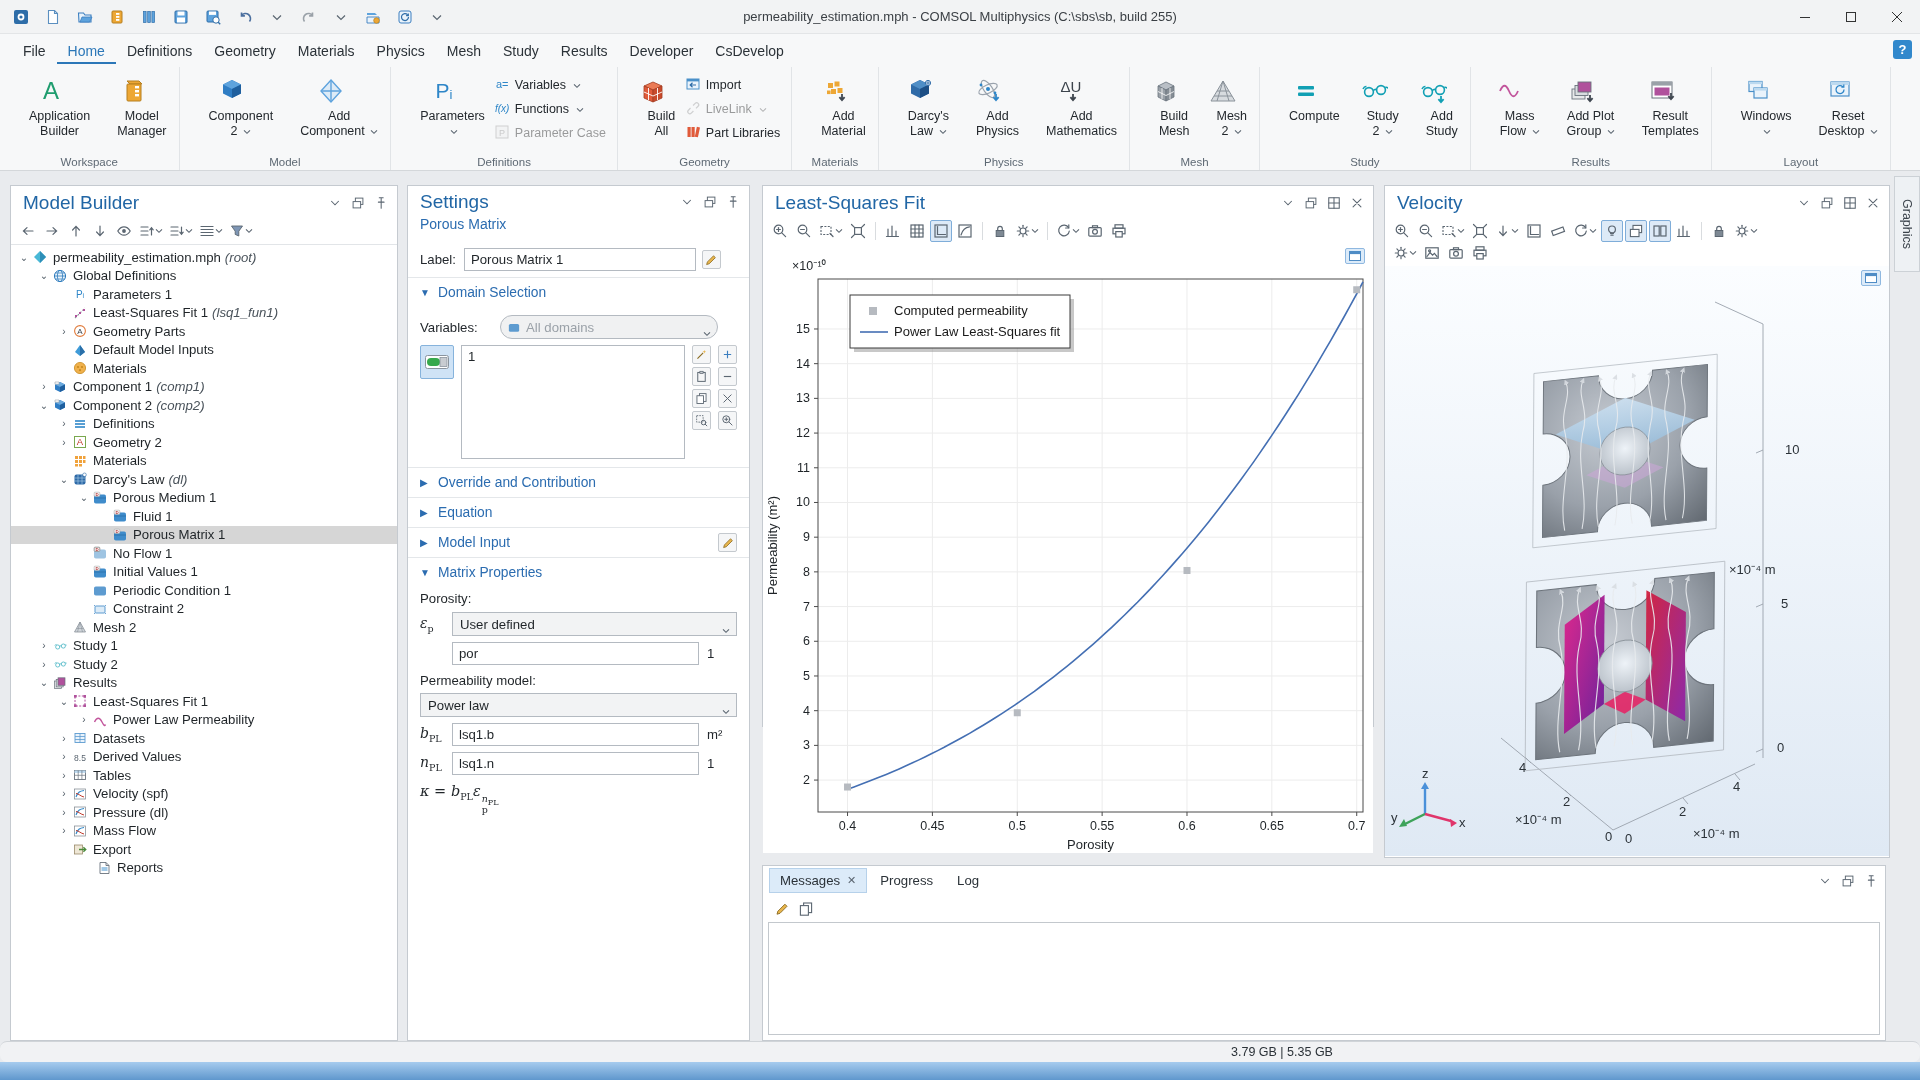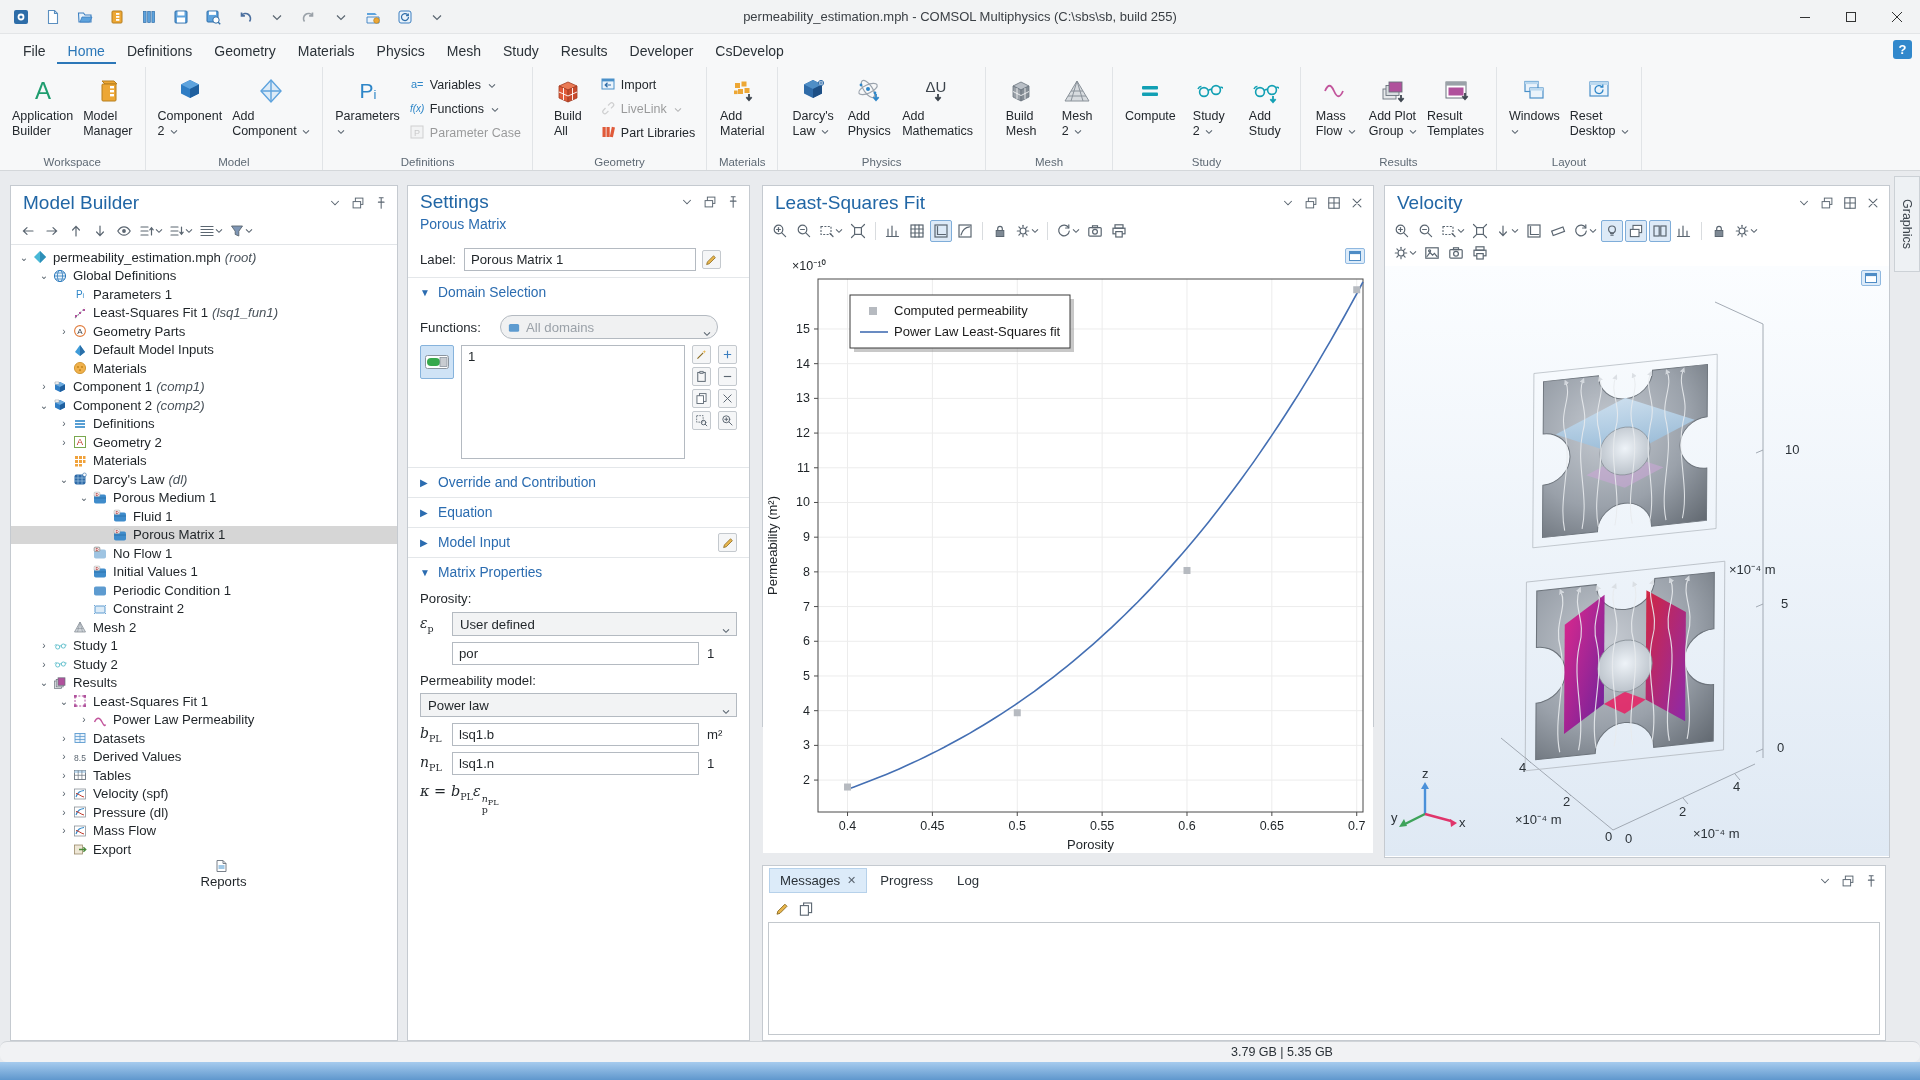--- a/index.html
+++ b/index.html
@@ -20,21 +20,21 @@
   .menu-item { padding:6px 11px 5px; font-size:14px; color:#2b3238; cursor:default; }
   .menu-item.active { color:#2b77b8; border-bottom:2px solid #2b77b8; padding-bottom:3px; }
   .help-btn { position:absolute; right:8px; top:6px; width:19px; height:19px; background:#3188cc; color:#fff; border-radius:3px; font-size:13px; font-weight:bold; display:flex; align-items:center; justify-content:center; }
 
   
   .ribbon { height:104px; background:#f7f8f9; border-bottom:1px solid #d4d7da; display:flex; }
   .rgroup { position:relative; display:flex; align-items:flex-start; padding:6px 7px 16px; border-right:1px solid #e1e4e7; }
   .rgroup-label { position:absolute; bottom:2px; left:0; right:0; text-align:center; font-size:11.5px; color:#5e6974; }
   .ritem { width:auto; min-width:56px; padding:0 5px; display:flex; flex-direction:column; align-items:center; cursor:default; }
   .ritem .ric { height:36px; display:flex; align-items:center; justify-content:center; }
-  .ritem .rlab { font-size:12.5px; line-height:1.2; color:#23282d; white-space:nowrap; }
+  .ritem .rlab { font-size:12.5px; text-align:center; line-height:1.2; color:#23282d; white-space:nowrap;margin-left:17px; }
   .rsmallcol { display:flex; flex-direction:column; justify-content:flex-start; gap:4px; padding:2px 4px; }
   .rsmall { display:flex; align-items:center; gap:5px; font-size:12.5px; color:#23282d; white-space:nowrap; height:20px; }
   .rsmall.disabled { opacity:.45; filter:grayscale(.9); }
   .chev { display:inline-block; margin-left:2px; }
 
   
   .panel { position:absolute; background:#fff; border:1px solid #c5cad0; }
   .phead { height:32px; display:flex; align-items:center; padding:2px 8px 0 12px; }
   .ptitle { font-size:19px; color:#2166a5; }
   .pchrome { margin-left:auto; display:flex; gap:7px; align-items:center; }
@@ -1056,21 +1056,21 @@
         <div class="trow" style="padding-left: 46px;">
           <span class="tarrow"></span>
           <span class="ticon">
             <svg width="14" height="14" viewBox="0 0 14 14">
               <rect x="1.5" y="3" width="8" height="9" fill="#efe7d6" stroke="#9a8a6a" stroke-width="0.8"></rect>
               <path d="M6 7.5h6.5M10.4 5.2l2.4 2.3-2.4 2.3" stroke="#4a8a3a" stroke-width="1.3" fill="none"></path>
             </svg>
           </span>
           <span>Export</span>
         </div>
-        <div class="trow" style="padding-left: 39px; flex-direction: column;">
+        <div class="trow" style="padding-left: 70px;">
           <span class="tarrow"></span>
           <span class="ticon">
             <svg width="14" height="14" viewBox="0 0 14 14">
               <path d="M3 1.5h6l3 3v8H3z" fill="#fff" stroke="#6a737d" stroke-width="0.9"></path>
               <path d="M9 1.5v3h3" fill="none" stroke="#6a737d" stroke-width="0.9"></path>
               <g stroke="#2e86c8" stroke-width="0.9">
                 <line x1="4.5" y1="7" x2="10.5" y2="7"></line>
                 <line x1="4.5" y1="9" x2="10.5" y2="9"></line>
               </g>
             </svg>
@@ -1115,21 +1115,21 @@
           </span>
       </div>
     </div>
 
     <div class="sec">
       <span class="secarrow">▼</span>
         <span class="seclab">Domain Selection</span>
     </div>
     <div class="sform" style="padding-top:2px;">
       <div class="frow">
-        <span class="flabel" style="width:72px;">Functions:</span>
+        <span class="flabel" style="width:72px;">Variables:</span>
         <div class="combo disabled" style="width:218px;">
           <span id="selcube" style="margin-right:6px; display:inline-flex;">
               <svg width="12" height="12" viewBox="0 0 14 14">
                 <rect x="1" y="3.5" width="12" height="9" rx="1.8" fill="#5d9bd0"></rect>
               </svg>
             </span>
           <span>All domains</span>
           <span class="carrow" id="selchev"><svg width="8" height="6" viewBox="0 0 8 6">
                 <path d="M1 1.3l3 3 3-3" stroke="#5b6671" stroke-width="1.1" fill="none"></path>
               </svg></span>

